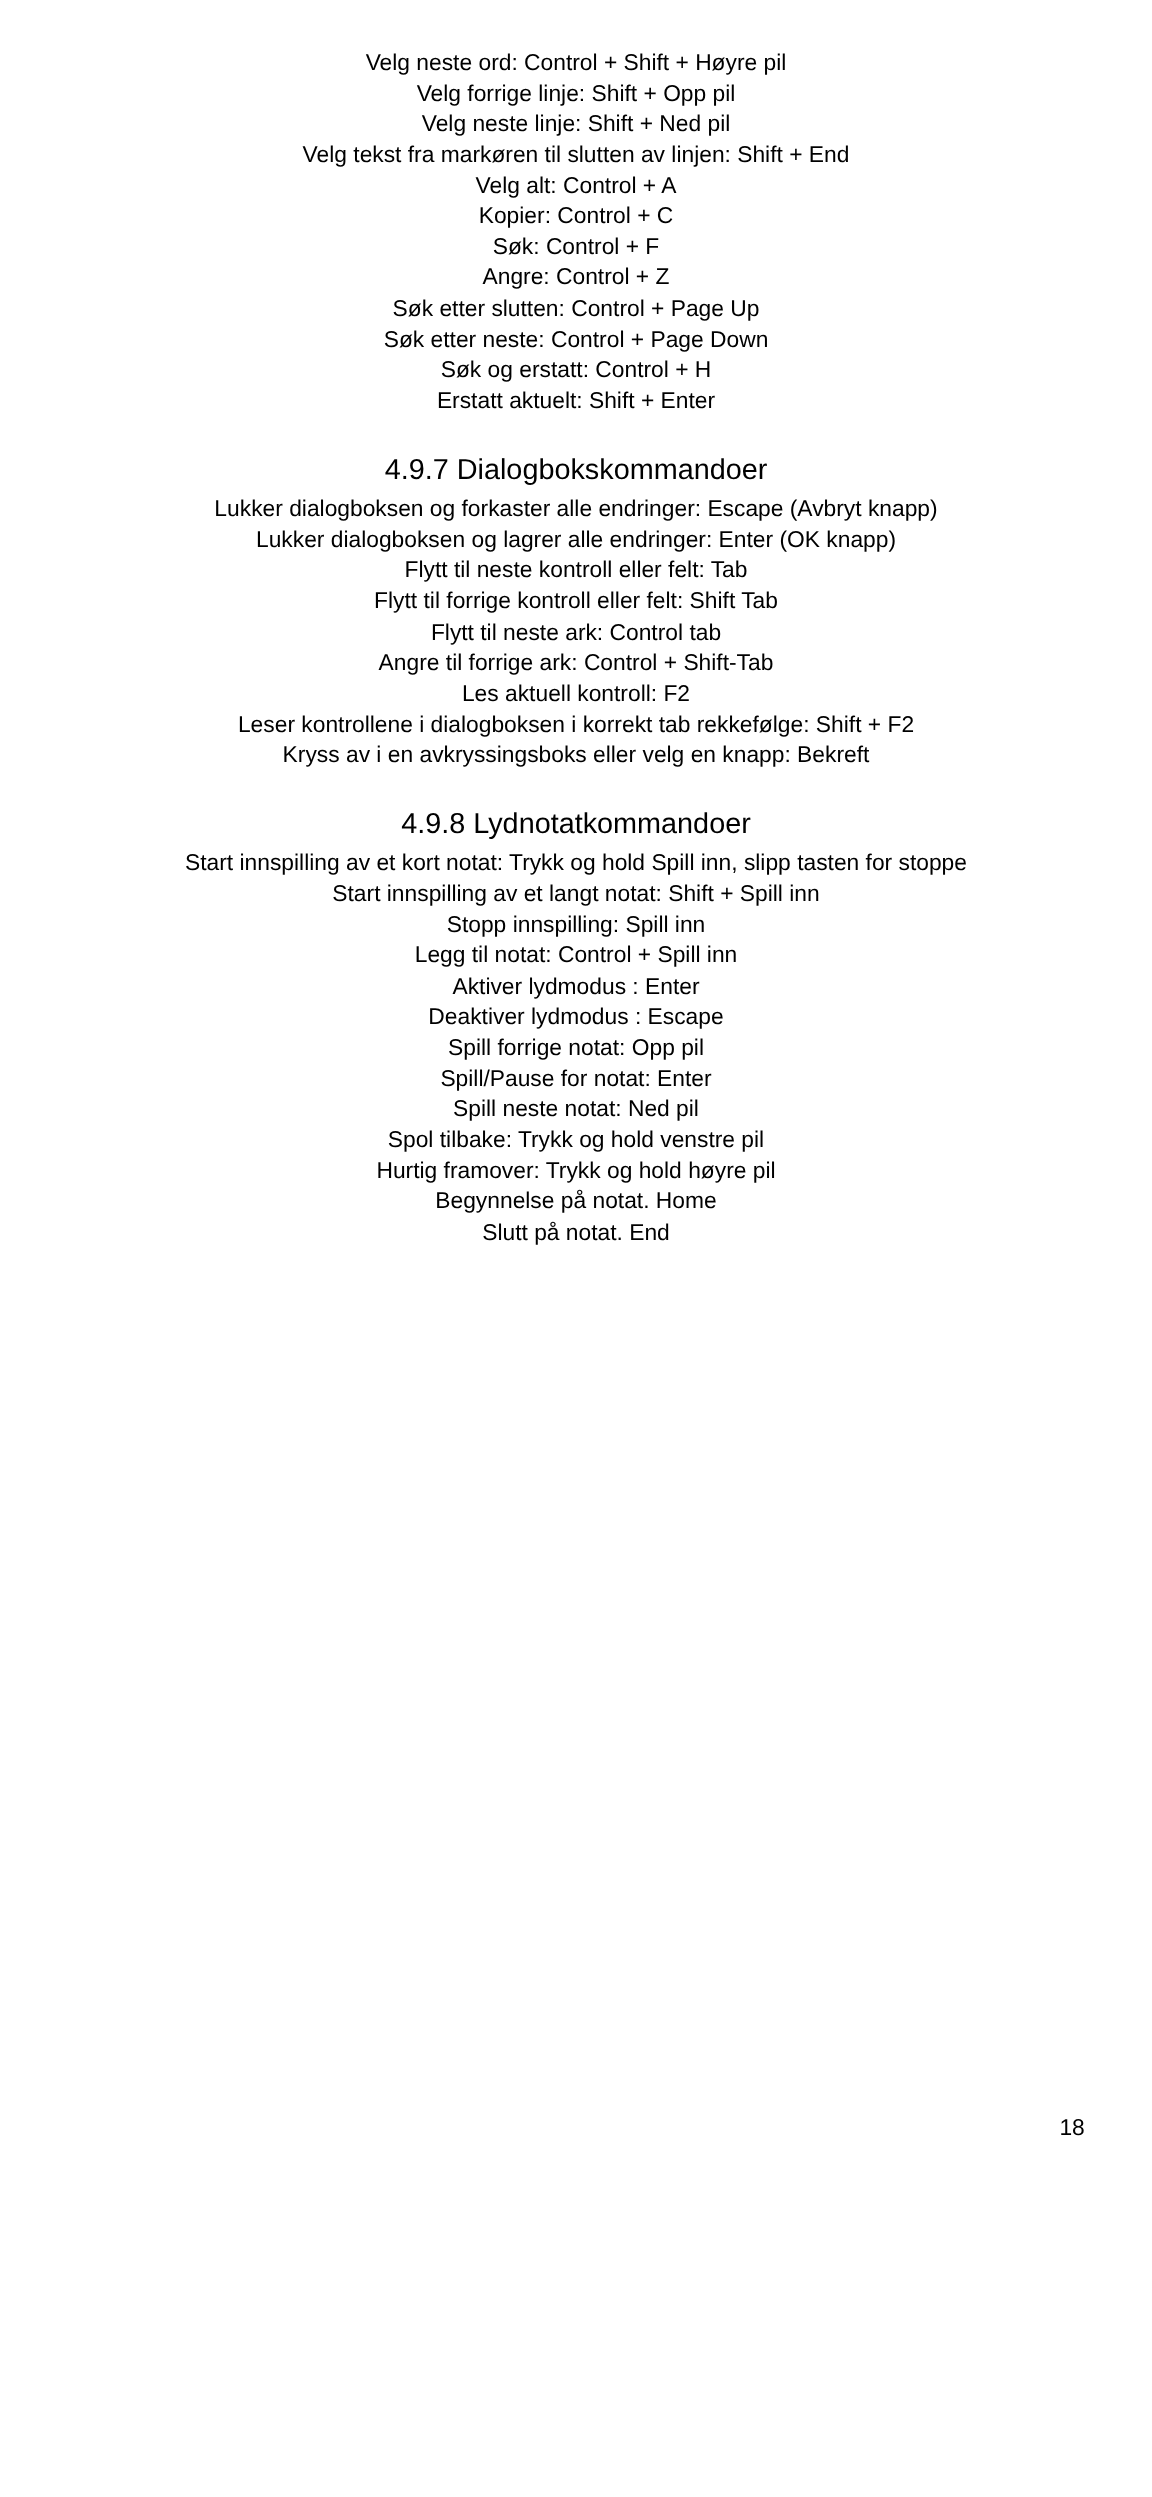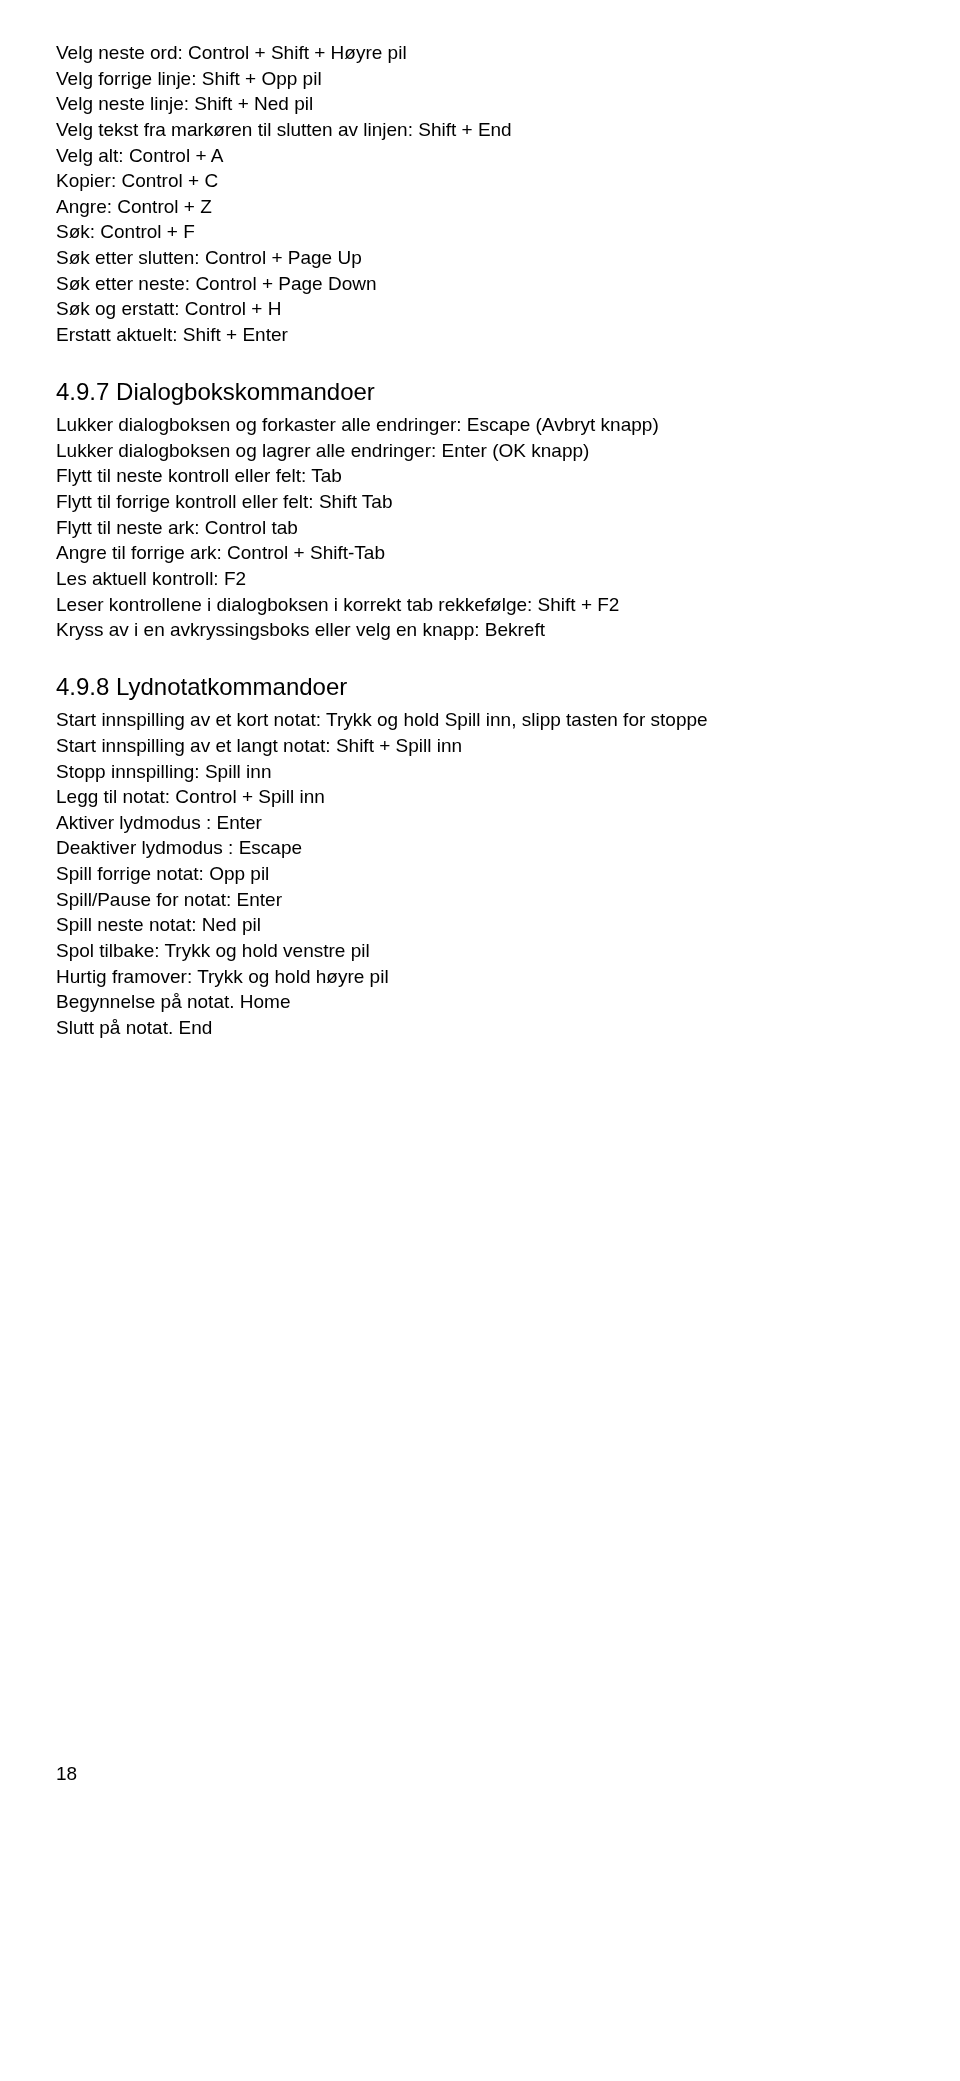--- a/index.html
+++ b/index.html
@@ -8,47 +8,48 @@
     line-height: 1.35;
     color: #000;
     background: #fff;
     margin: 0;
     padding: 40px 56px 60px 56px;
     width: 960px;
     box-sizing: border-box;
   }
   .block {
     margin-bottom: 28px;
+    text-align: center;
   }
   .line {
     white-space: pre-wrap;
   }
   h2 {
     font-size: 24px;
     font-weight: normal;
     margin: 0 0 4px 0;
   }
   .page-num {
-    text-align: left;
+    text-align: right;
     margin-top: 720px;
     font-size: 19px;
   }
 </style>
 </head>
 <body>
 
 <div class="block">
     <div class="line">Velg neste ord: Control + Shift + Høyre pil</div>
     <div class="line">Velg forrige linje: Shift + Opp pil</div>
     <div class="line">Velg neste linje: Shift + Ned pil</div>
     <div class="line">Velg tekst fra markøren til slutten av linjen: Shift + End</div>
     <div class="line">Velg alt: Control + A</div>
     <div class="line">Kopier: Control + C</div>
+    <div class="line">Søk: Control + F</div>
     <div class="line">Angre: Control + Z</div>
-    <div class="line">Søk: Control + F</div>
     <div class="line">Søk etter slutten: Control + Page Up</div>
     <div class="line">Søk etter neste: Control + Page Down</div>
     <div class="line">Søk og erstatt: Control + H</div>
     <div class="line">Erstatt aktuelt: Shift + Enter</div>
   </div>
 
 <div class="block">
   <h2>4.9.7   Dialogbokskommandoer</h2>
   <div>
       <div class="line">Lukker dialogboksen og forkaster alle endringer: Escape (Avbryt knapp)</div>

